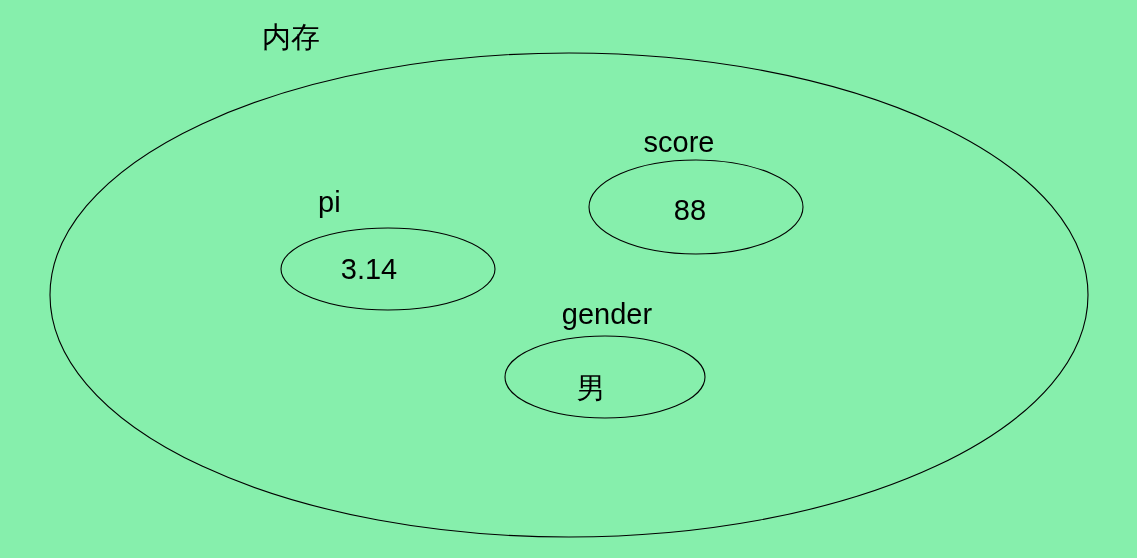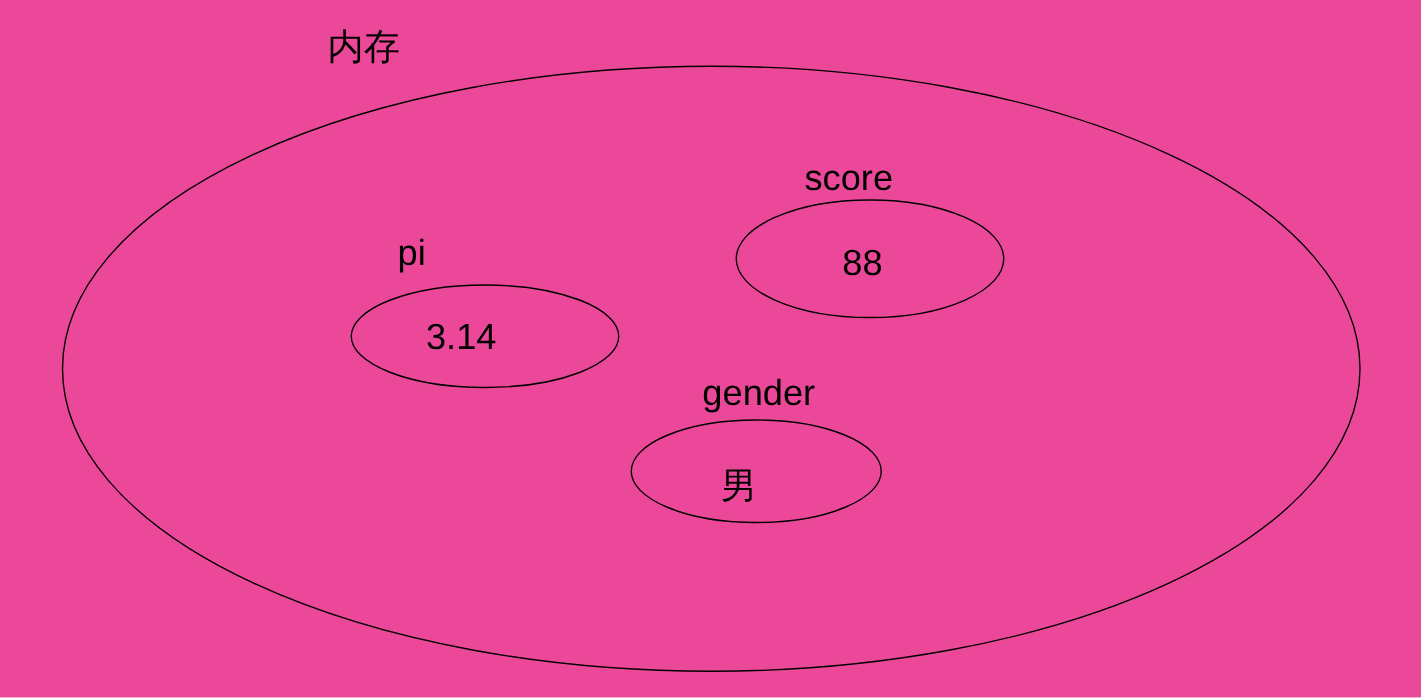--- a/index.html
+++ b/index.html
@@ -8,21 +8,21 @@
     padding: 0;
     background: #ffffff;
   }
   body {
     font-family: "Liberation Sans", "DejaVu Sans", sans-serif;
   }
   #canvas {
     position: relative;
     width: 1137px;
     height: 558px;
-    background: #ec4899;
+    background: #86efac;
     overflow: hidden;
   }
   #diagram-svg {
     position: absolute;
     top: 0;
     left: 0;
     width: 1137px;
     height: 558px;
     display: block;
   }

